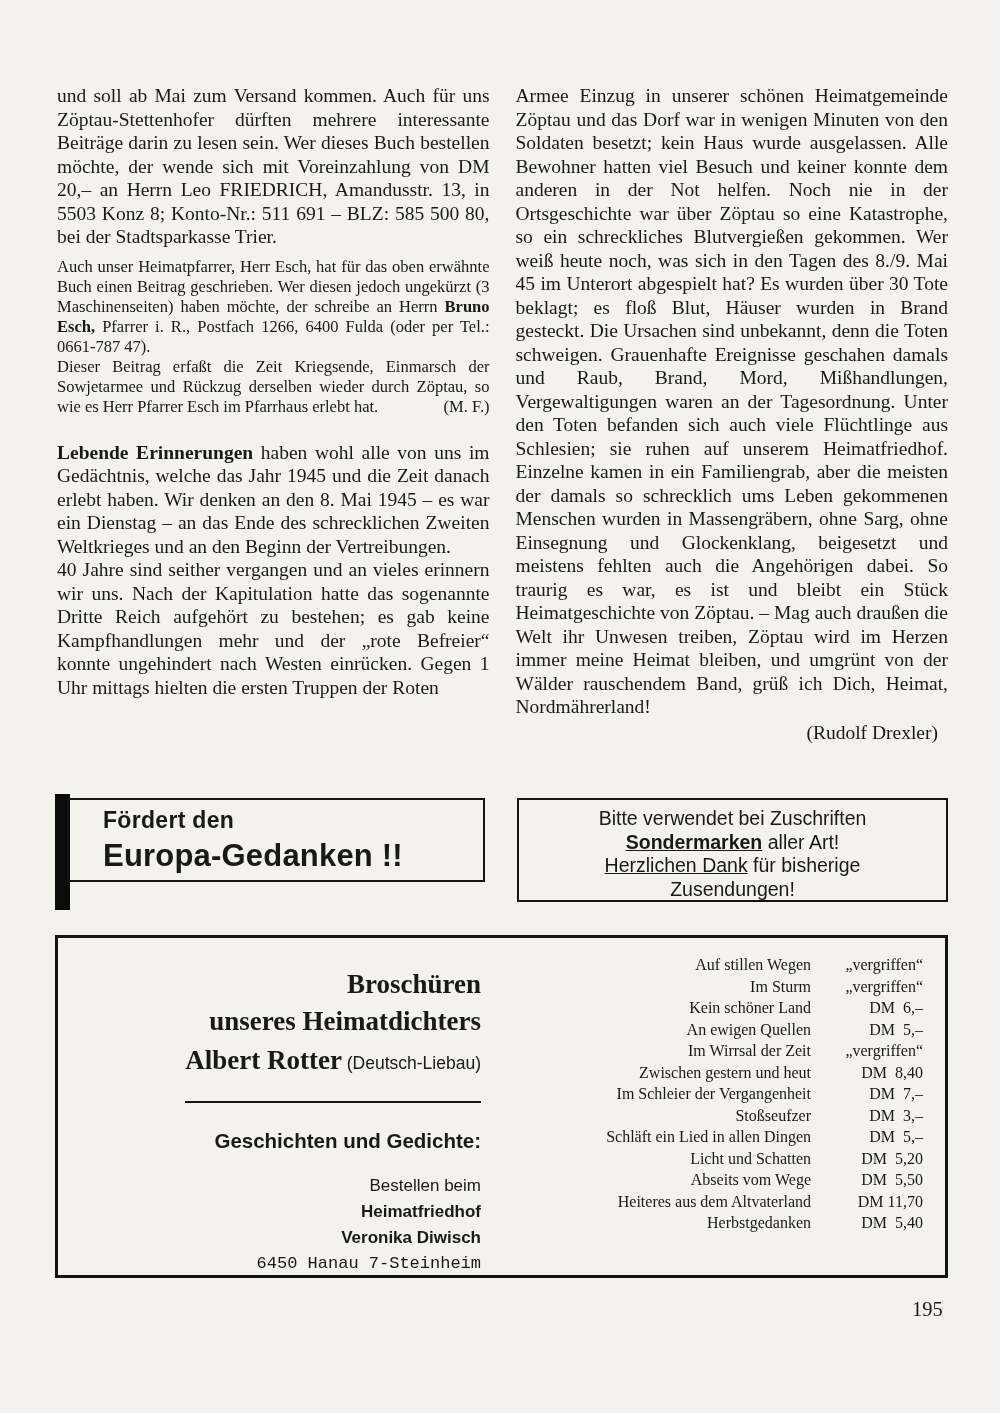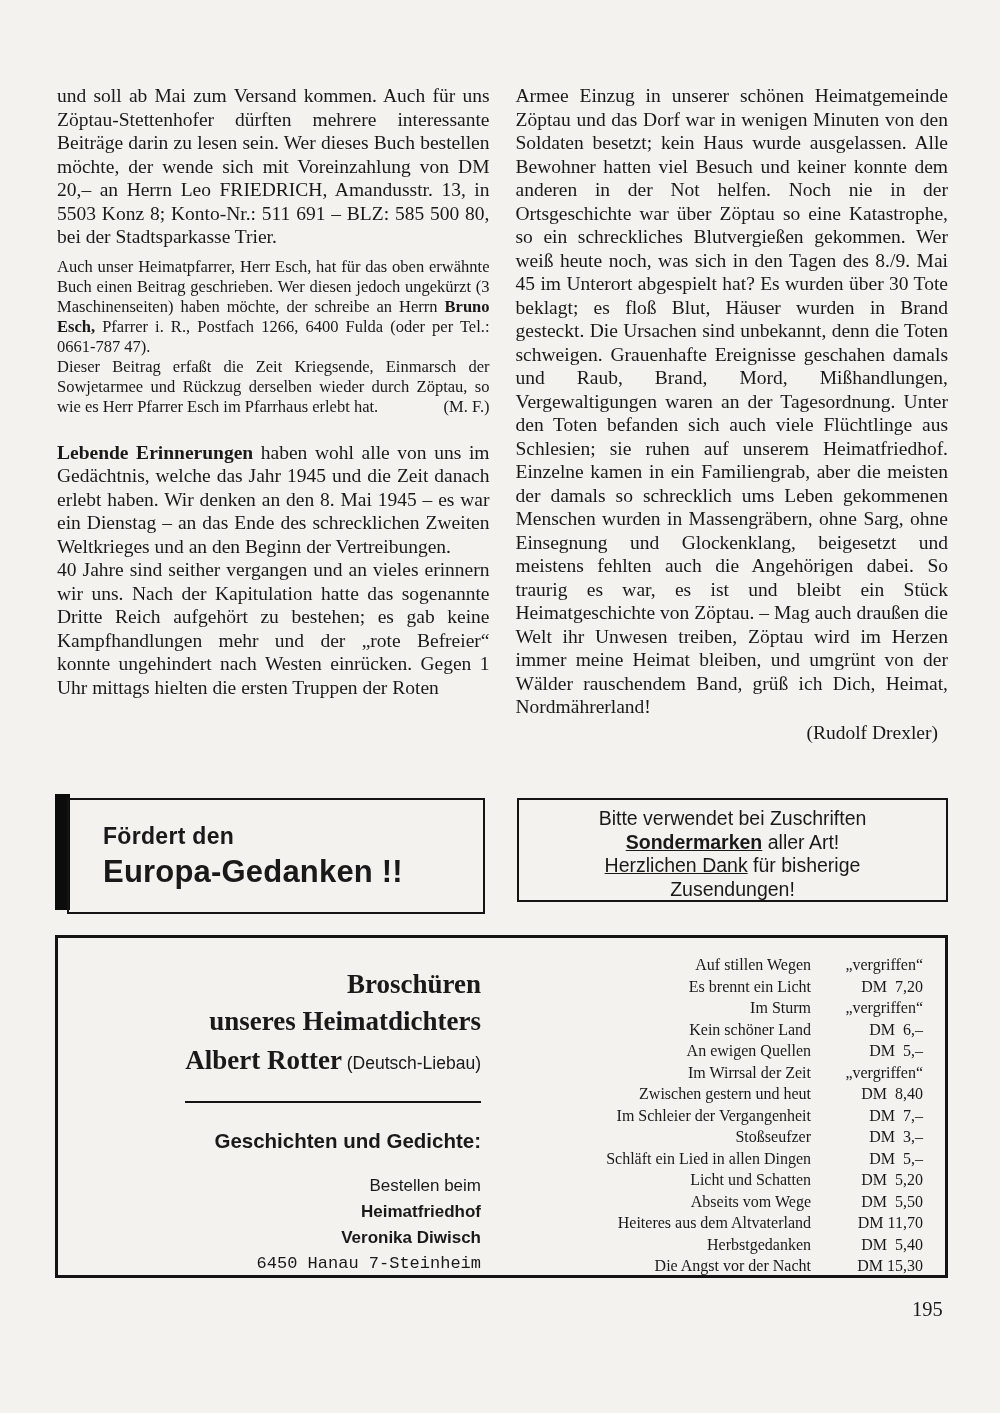--- a/index.html
+++ b/index.html
@@ -16,21 +16,21 @@
   .gap-small{margin-top:8px !important;}
   .gap-para{margin-top:24px !important;}
   .mf-sig{float:right;}
   .signature{text-align:right;padding-right:10px;margin-top:2px;}
   b{font-weight:bold;}
   
   .promo-row{position:absolute;top:798px;left:55px;width:893px;display:flex;gap:28px;}
   .europa-box{position:relative;width:434px;height:104px;}
   .europa-bar{position:absolute;left:0;top:-4px;width:15px;height:116px;background:#0c0c0c;}
   .europa-frame{
-    position:absolute;left:12px;top:0;right:4px;height:116px;border:2.5px solid #141414;
+    position:absolute;left:12px;top:0;right:4px;height:84px;border:2.5px solid #141414;
     box-sizing:border-box;display:flex;flex-direction:column;justify-content:center;
     padding-left:34px;font-family:"Liberation Sans", sans-serif;
   }
   .europa-line1{font-size:23px;font-weight:700;letter-spacing:.3px;}
   .europa-line2{font-size:31px;font-weight:800;letter-spacing:.2px;margin-top:4px;}
   .sonder-box{
     width:431px;height:104px;border:2.5px solid #141414;box-sizing:border-box;
     text-align:center;font-family:"Liberation Sans", sans-serif;
     font-size:19.5px;line-height:23.5px;padding-top:7px;
   }
@@ -101,24 +101,20 @@
     <div class="bro-pub">Heimatfriedhof</div>
     <div class="bro-pub">Veronika Diwisch</div>
     <div class="bro-addr">6450 Hanau 7-Steinheim</div>
   </div>
   <div class="bro-list">
     <div class="b-row">
         <span class="b-title">Auf stillen Wegen</span>
         <span class="b-price">„vergriffen“</span>
       </div>
     <div class="b-row">
-        <span class="b-title">Es brennt ein Licht</span>
-        <span class="b-price">DM  7,20</span>
-      </div>
-    <div class="b-row">
         <span class="b-title">Im Sturm</span>
         <span class="b-price">„vergriffen“</span>
       </div>
     <div class="b-row">
         <span class="b-title">Kein schöner Land</span>
         <span class="b-price">DM  6,–</span>
       </div>
     <div class="b-row">
         <span class="b-title">An ewigen Quellen</span>
         <span class="b-price">DM  5,–</span>
@@ -152,20 +148,16 @@
         <span class="b-price">DM  5,50</span>
       </div>
     <div class="b-row">
         <span class="b-title">Heiteres aus dem Altvaterland</span>
         <span class="b-price">DM 11,70</span>
       </div>
     <div class="b-row">
         <span class="b-title">Herbstgedanken</span>
         <span class="b-price">DM  5,40</span>
       </div>
-    <div class="b-row">
-        <span class="b-title">Die Angst vor der Nacht</span>
-        <span class="b-price">DM 15,30</span>
-      </div>
   </div>
 </div>
 
 <div class="page-number">195</div>
 
 </body></html>

